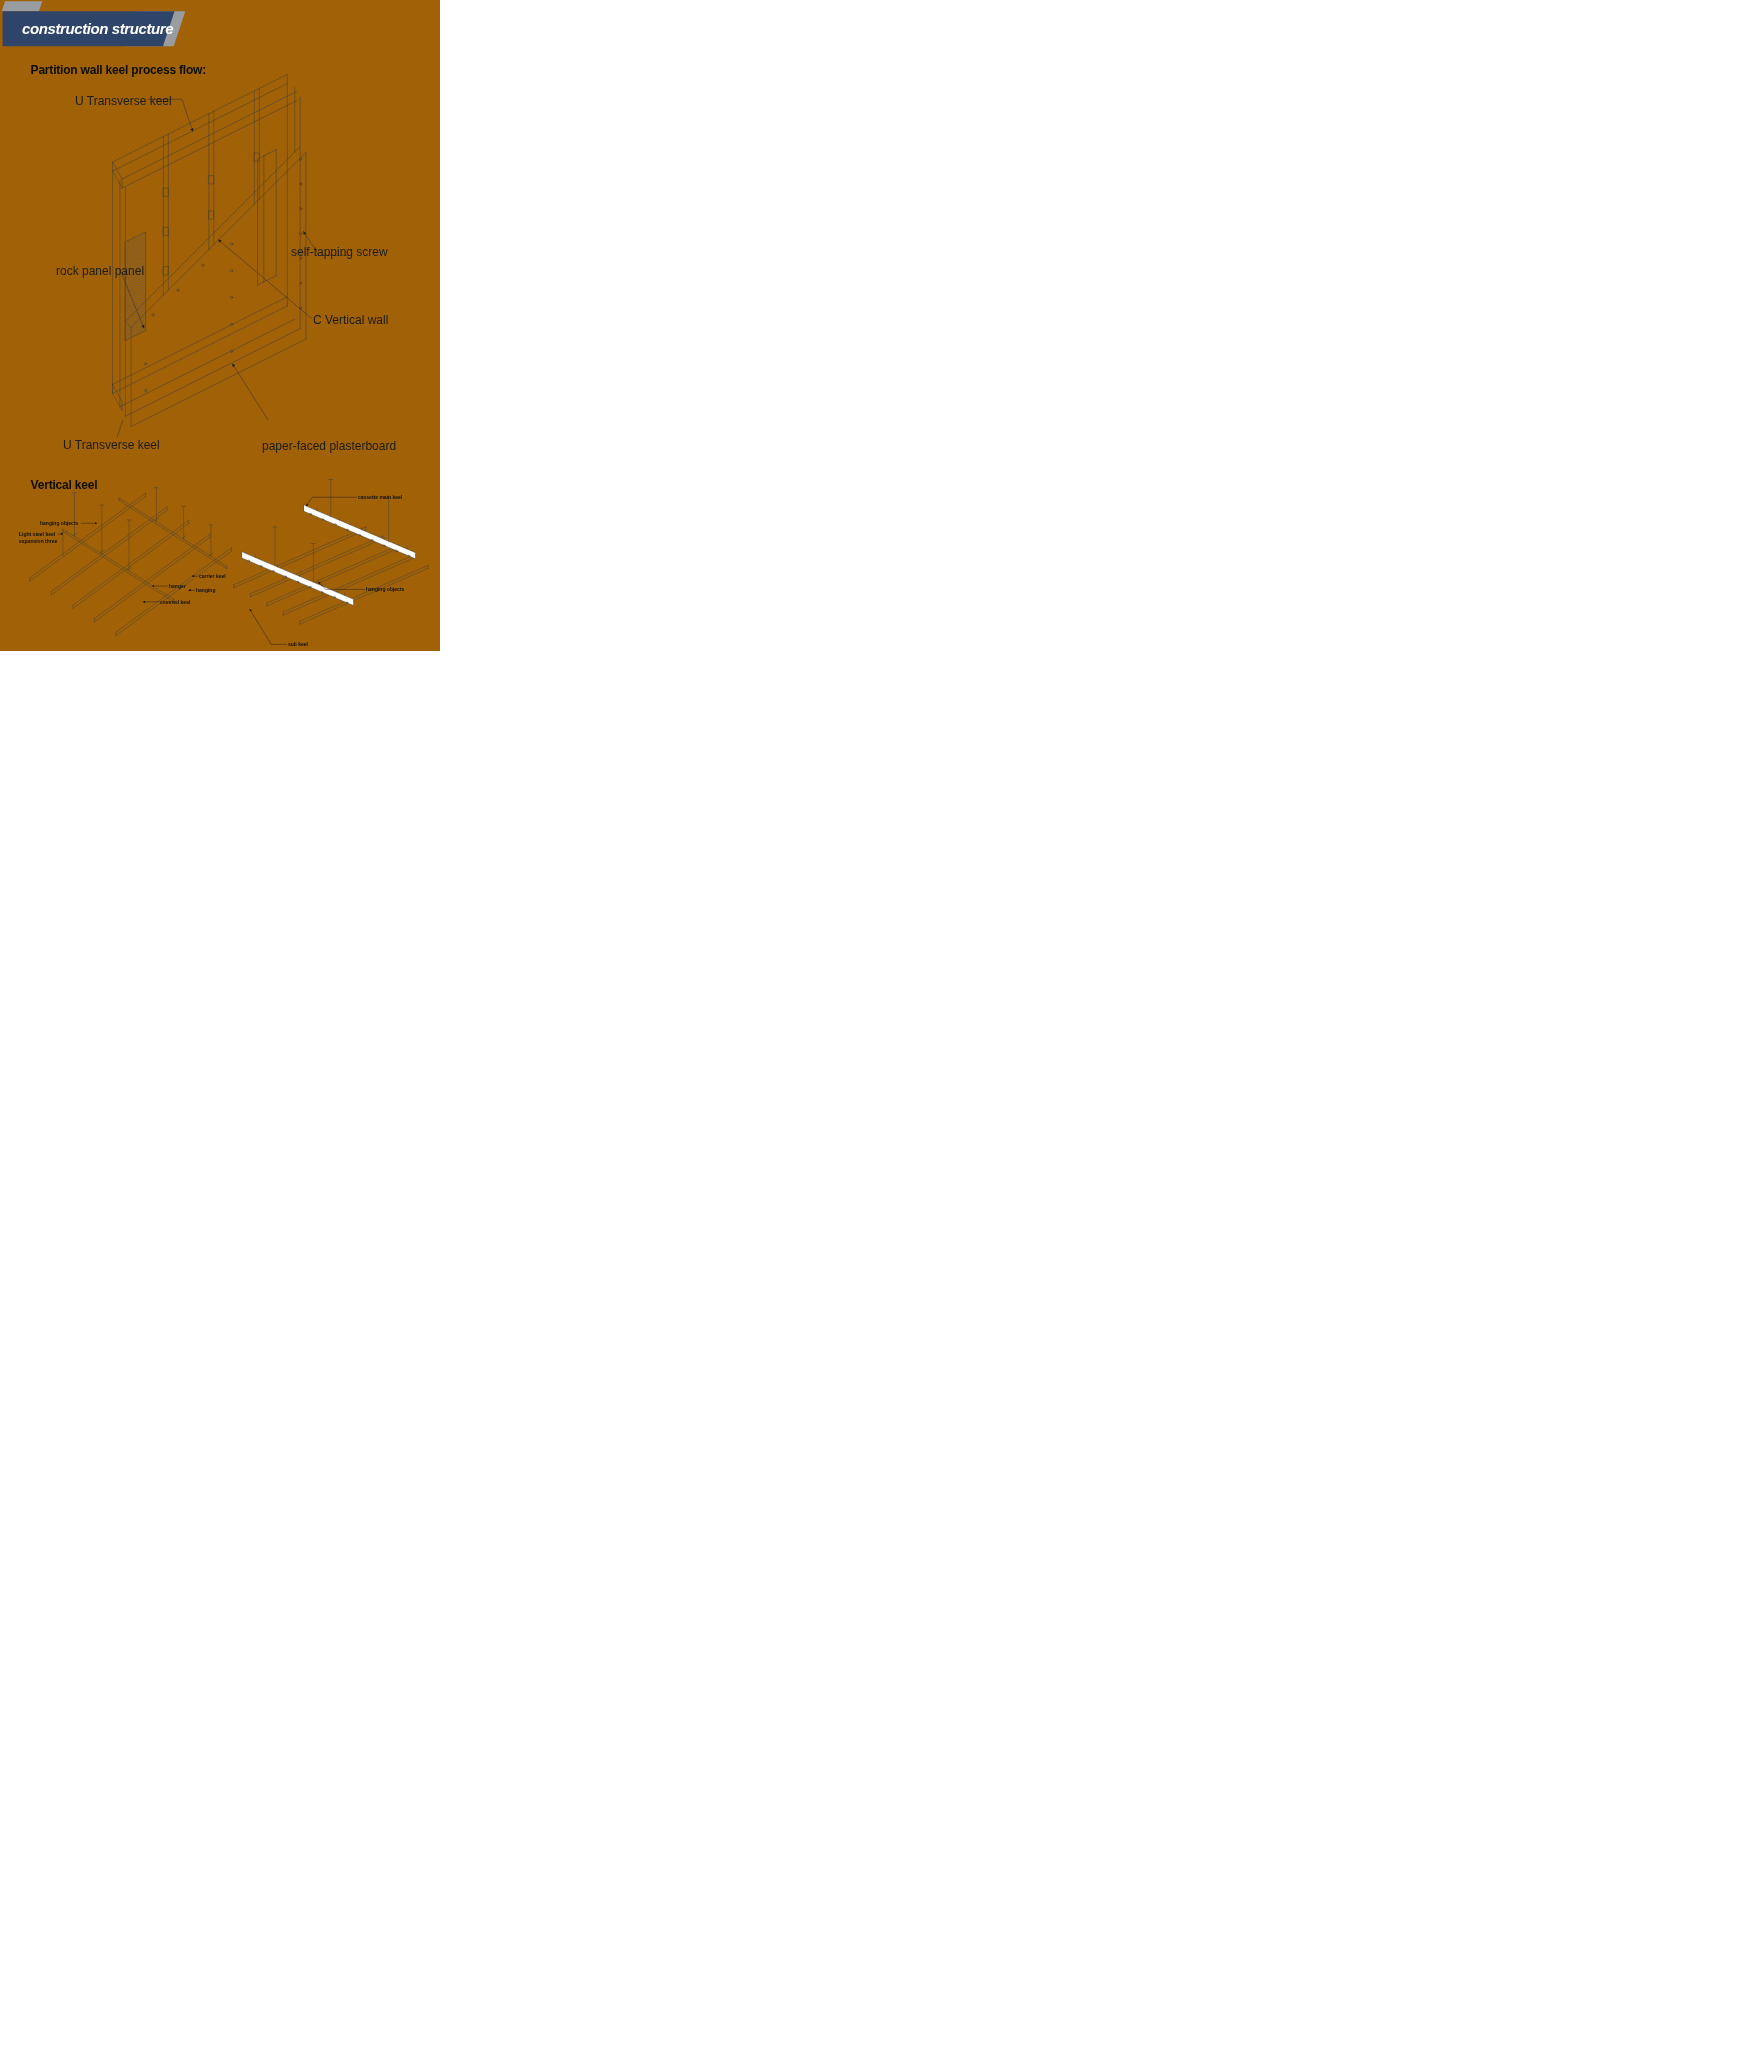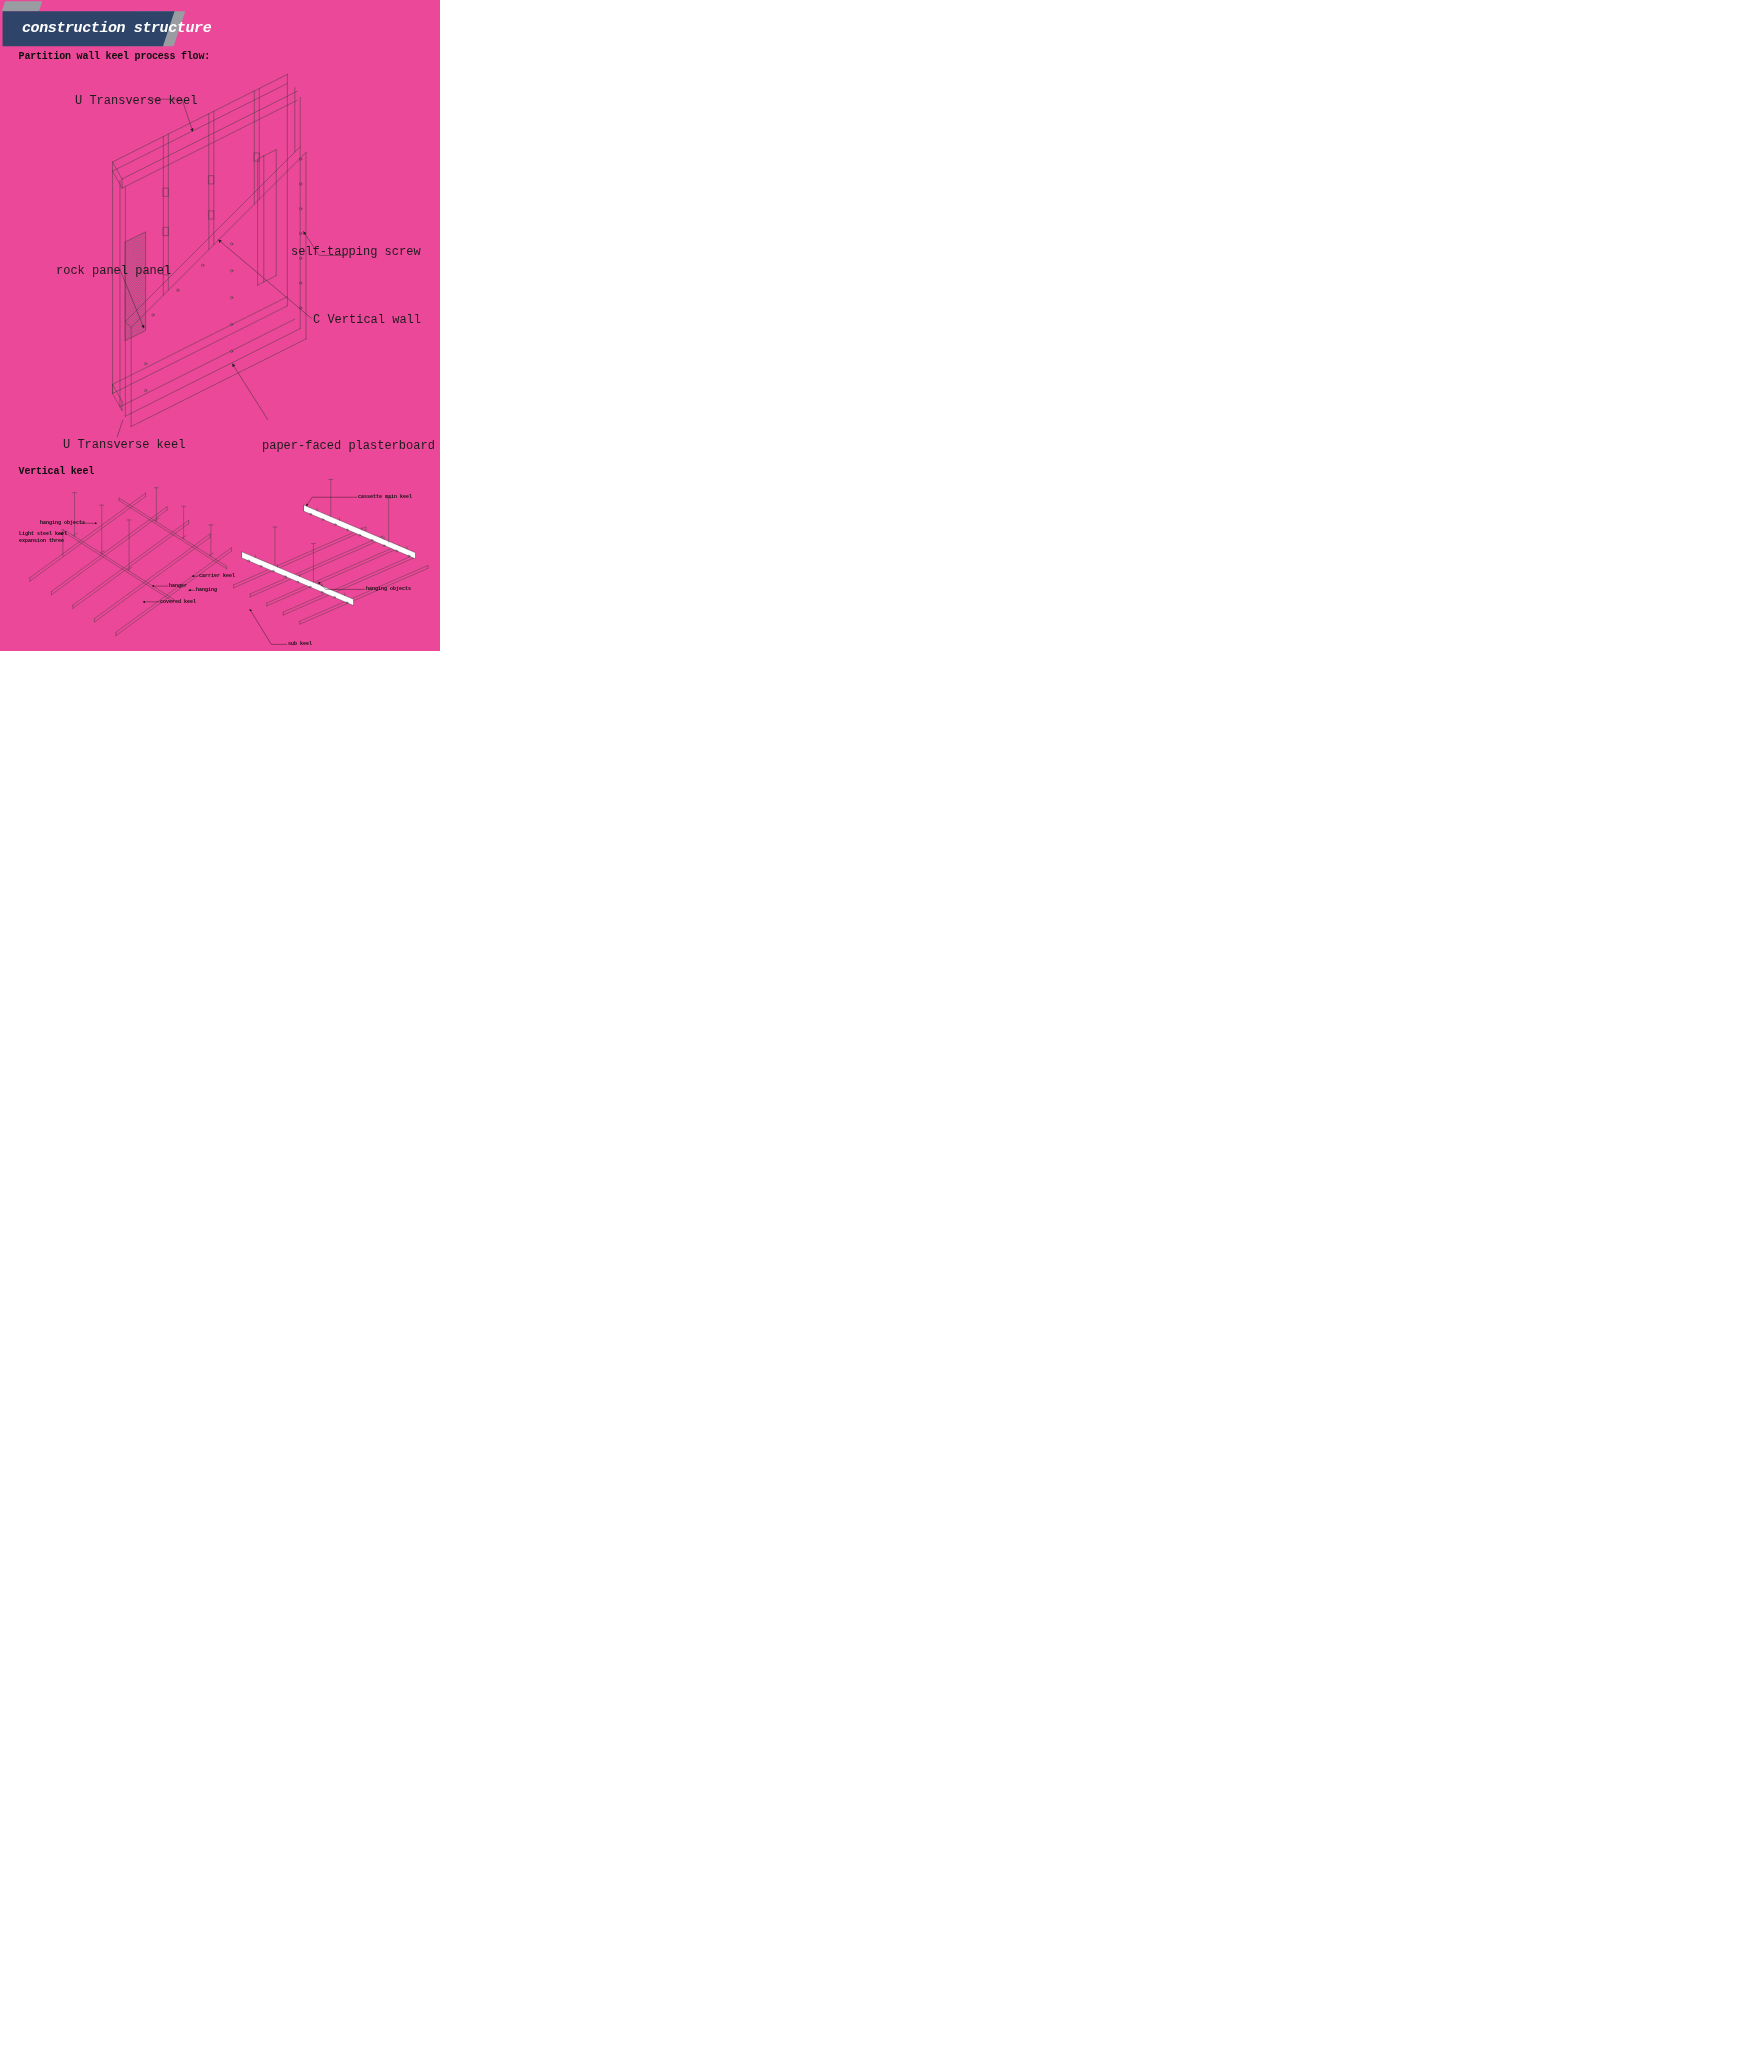--- a/index.html
+++ b/index.html
@@ -1,22 +1,22 @@
 <!DOCTYPE html>
 <html style="font-size:6.6px"><head>
 <meta charset="utf-8">
 <style>
   html,body { margin:0; padding:0; background:#fff; }
-  .page { position:relative; width:440px; height:651px; background:#ec4899;
-          font-family:Liberation Mono, monospace; overflow:hidden; }
+  .page { position:relative; width:440px; height:651px; background:#a16207;
+          font-family:Liberation Sans, sans-serif; overflow:hidden; }
   svg.art { position:absolute; left:0; top:0; }
   .banner-text { position:absolute; left:22px; top:11px; height:35px; line-height:35px;
                  font-size:15px; font-style:italic; font-weight:800; letter-spacing:-0.4px;
                  color:#ffffff; white-space:nowrap; }
-  .h-main { position:absolute; margin:0; font-size:10px; font-weight:900;
+  .h-main { position:absolute; margin:12px; font-size:12px; font-weight:900;
             letter-spacing:-0.2px; color:#0d0d0d; white-space:nowrap; }
   .h-part { left:18.6px; top:51px; }
   .h-ceil { left:18.6px; top:466px; }
   .lbl { position:absolute; font-size:12px; color:#1c1c1c; white-space:nowrap; }
   .sm  { position:absolute; font-size:5px; font-weight:bold; color:#111; white-space:nowrap; }
 </style>
 </head>
 <body>
 
 <div class="page">

